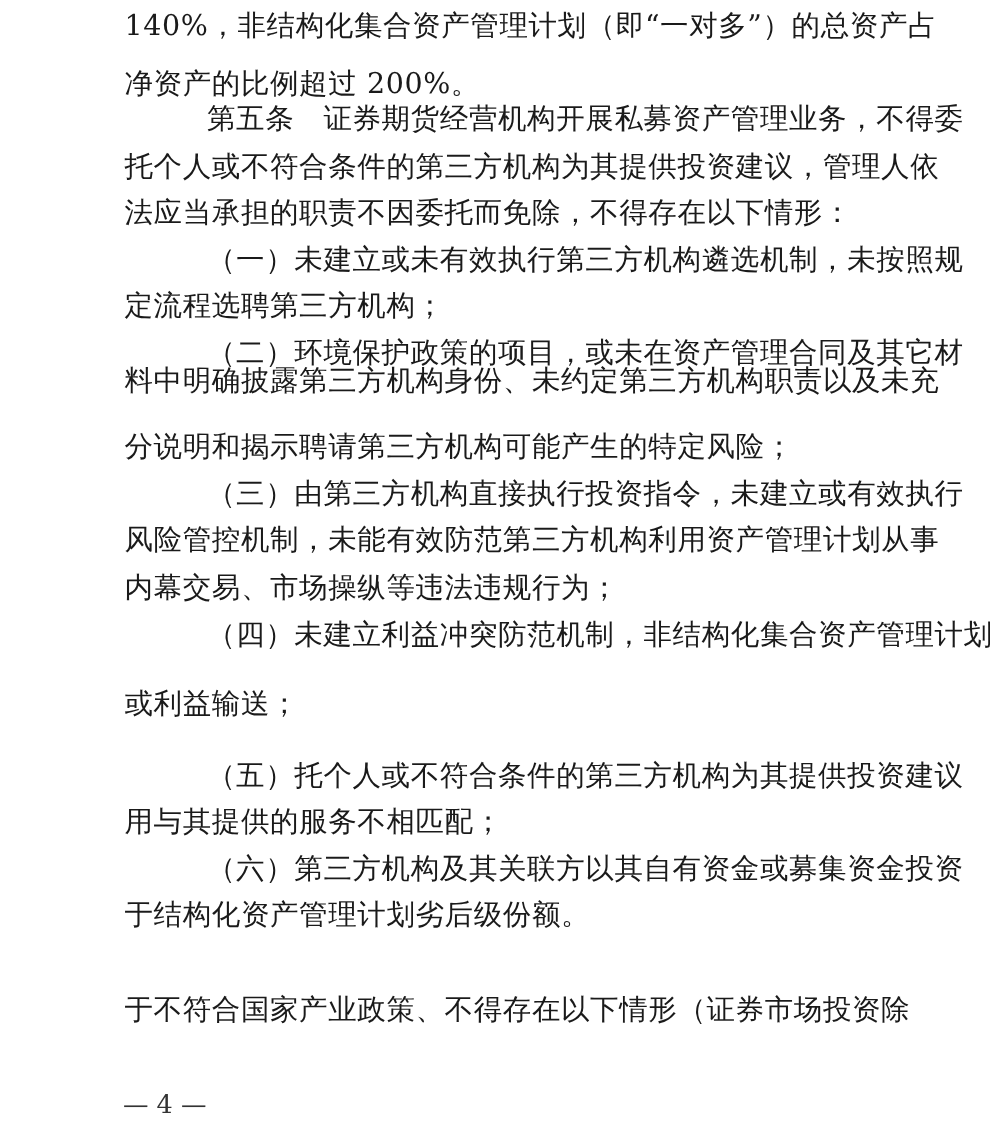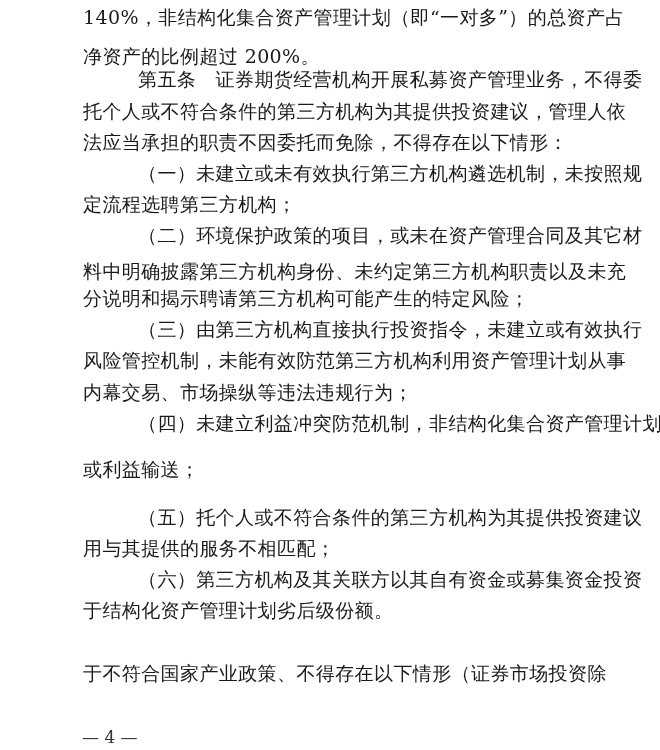--- a/index.html
+++ b/index.html
@@ -56,21 +56,21 @@
 
 <div class="page">
   <div class="line" style="top:2px">140%，非结构化集合资产管理计划（即“一对多”）的总资产占</div>
   <div class="line last" style="top:41px">净资产的比例超过 200%。</div>
   <div class="line indent" style="top:64px">第五条　证券期货经营机构开展私募资产管理业务，不得委</div>
   <div class="line" style="top:96px">托个人或不符合条件的第三方机构为其提供投资建议，管理人依</div>
   <div class="line last" style="top:127px">法应当承担的职责不因委托而免除，不得存在以下情形：</div>
   <div class="line indent" style="top:158px">（一）未建立或未有效执行第三方机构遴选机制，未按照规</div>
   <div class="line last" style="top:189px">定流程选聘第三方机构；</div>
   <div class="line indent" style="top:220px">（二）环境保护政策的项目，或未在资产管理合同及其它材</div>
-  <div class="line" style="top:256px">料中明确披露第三方机构身份、未约定第三方机构职责以及未充</div>
+  <div class="line" style="top:239px">料中明确披露第三方机构身份、未约定第三方机构职责以及未充</div>
   <div class="line last" style="top:283px">分说明和揭示聘请第三方机构可能产生的特定风险；</div>
   <div class="line indent" style="top:314px">（三）由第三方机构直接执行投资指令，未建立或有效执行</div>
   <div class="line" style="top:345px">风险管控机制，未能有效防范第三方机构利用资产管理计划从事</div>
   <div class="line last" style="top:377px">内幕交易、市场操纵等违法违规行为；</div>
   <div class="line indent" style="top:408px">（四）未建立利益冲突防范机制，非结构化集合资产管理计划</div>
   <div class="line last" style="top:454px">或利益输送；</div>
   <div class="line indent" style="top:502px">（五）托个人或不符合条件的第三方机构为其提供投资建议</div>
   <div class="line last" style="top:533px">用与其提供的服务不相匹配；</div>
   <div class="line last" style="top:595px">于结构化资产管理计划劣后级份额。</div>
   <div class="line indent" style="top:564px">（六）第三方机构及其关联方以其自有资金或募集资金投资</div>

